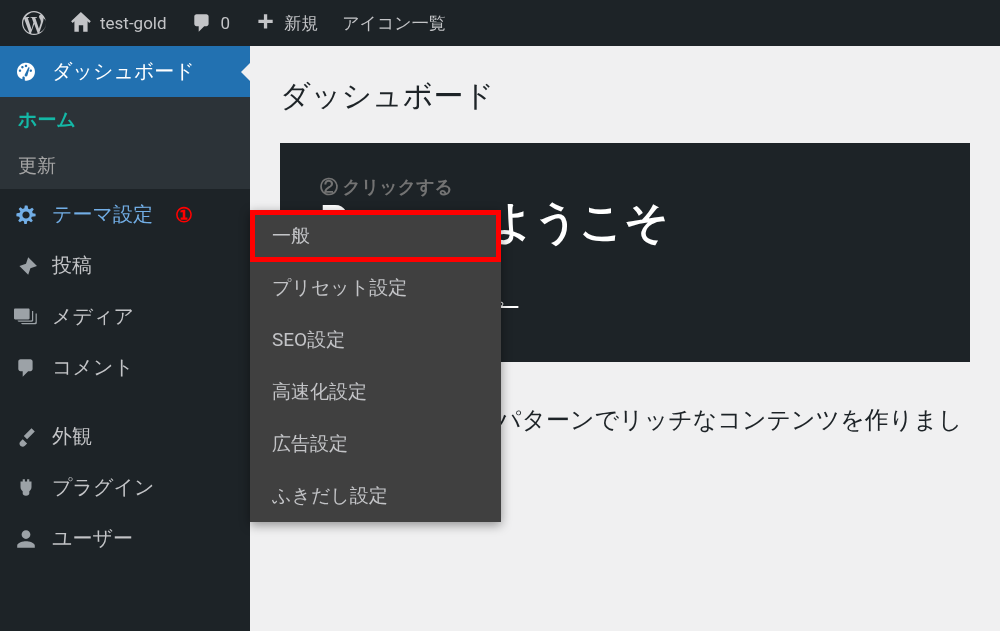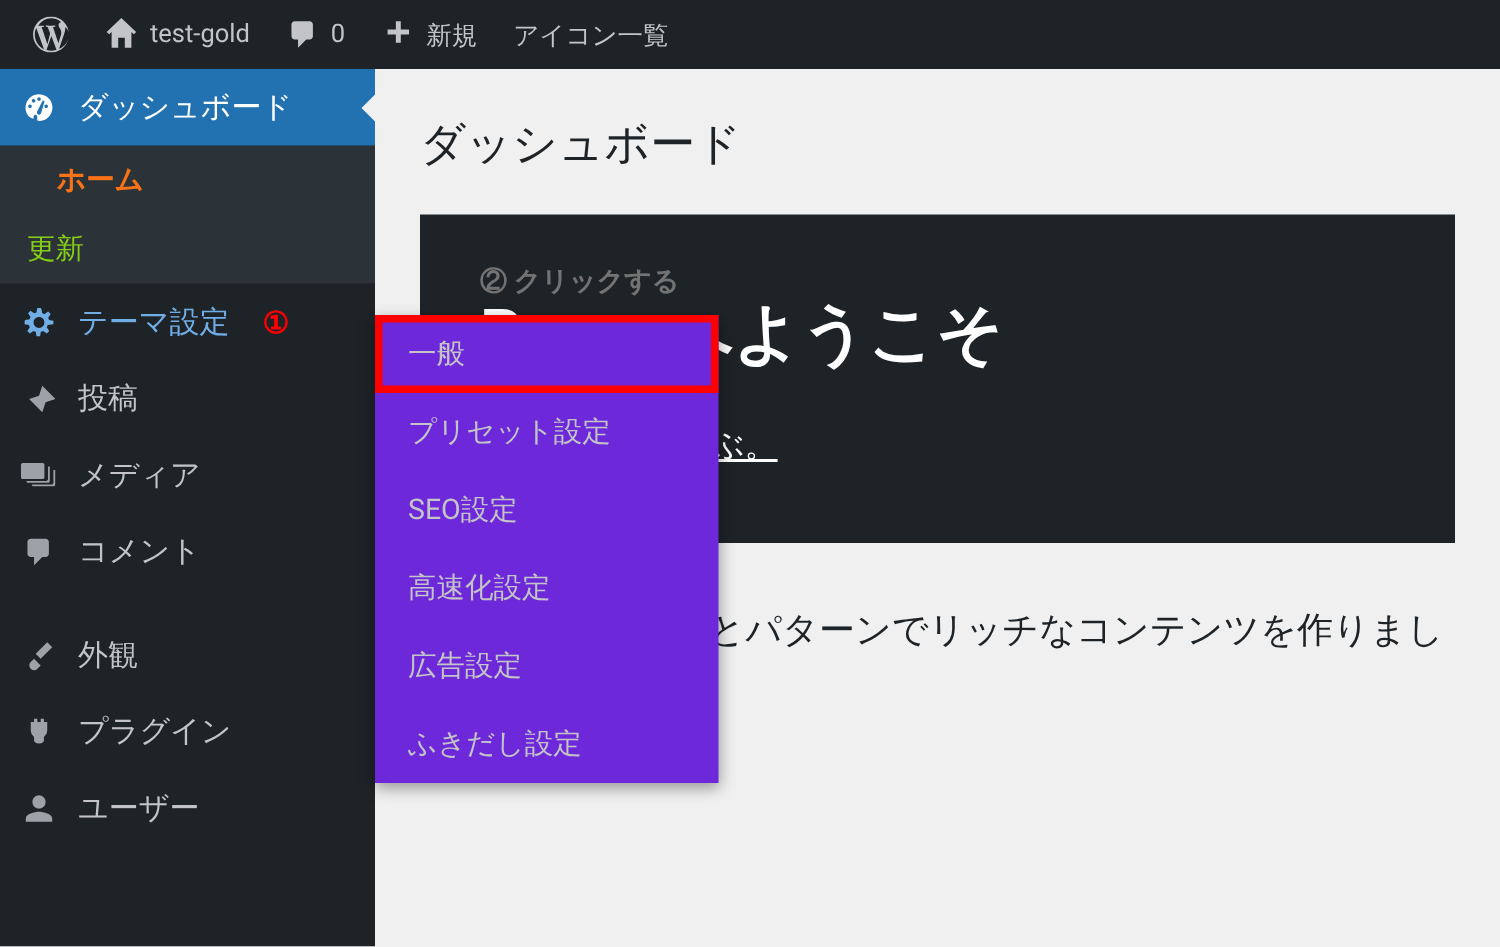--- a/index.html
+++ b/index.html
@@ -68,37 +68,37 @@
 .menu-item.hovered { color: #72aee6; text-align: right; }
 .menu-item .icon { width: 24px; height: 24px; flex-shrink: 0; display: inline-flex; align-items: center; justify-content: center; }
 .submenu-inline {
   background: #2c3338;
 }
 .submenu-inline .sub-item {
   padding: 10px 14px 10px 18px;
   font-size: 19px;
   cursor: pointer;
 }
-.submenu-inline .sub-item.current { color: #f97316; font-weight: 600; margin-left: 20px; }
-.submenu-inline .sub-item:not(.current) { color: #84cc16; }
+.submenu-inline .sub-item.current { color: #14b8a6; font-weight: 600; }
+.submenu-inline .sub-item:not(.current) { color: #a3a3a3; }
 
 .annotation-1 {
   color: #ff0000;
   font-size: 20px;
   margin-left: 8px;
   font-weight: 600;
 }
 
 
 .flyout {
   position: absolute;
   left: 250px;
   top: 210px;
-  width: 229px;
-  background: #6d28d9;
+  width: 251px;
+  background: #404040;
   box-shadow: 0 3px 10px rgba(0,0,0,0.4);
   z-index: 10;
 }
 .flyout-item {
   padding: 13px 22px;
   font-size: 19px;
   color: #c3c4c7;
   cursor: pointer;
 }
 .flyout-item.highlighted {

